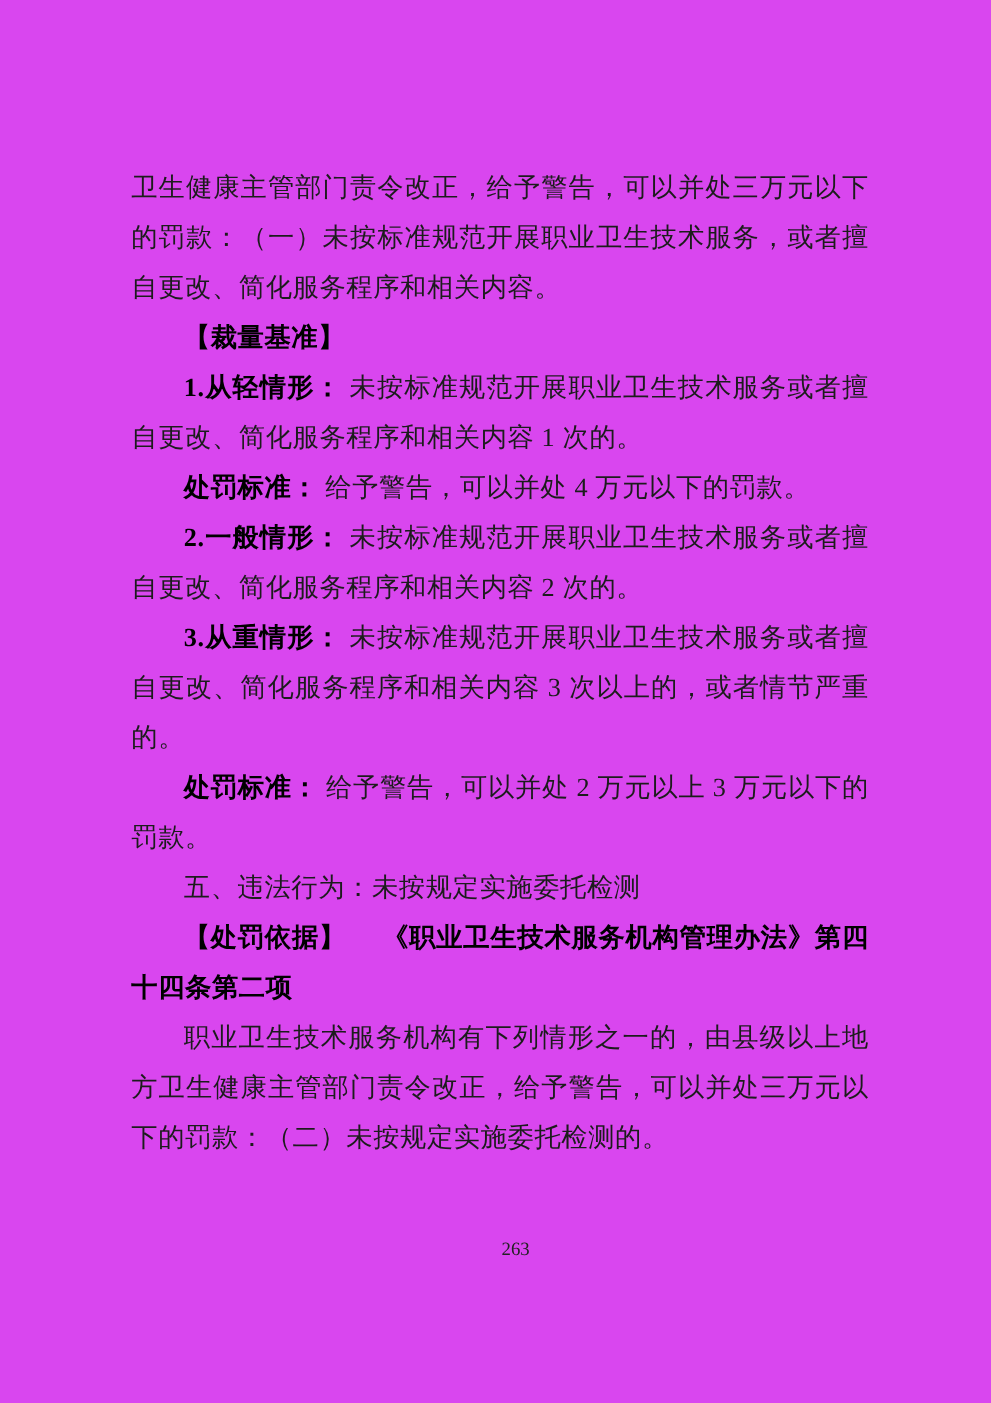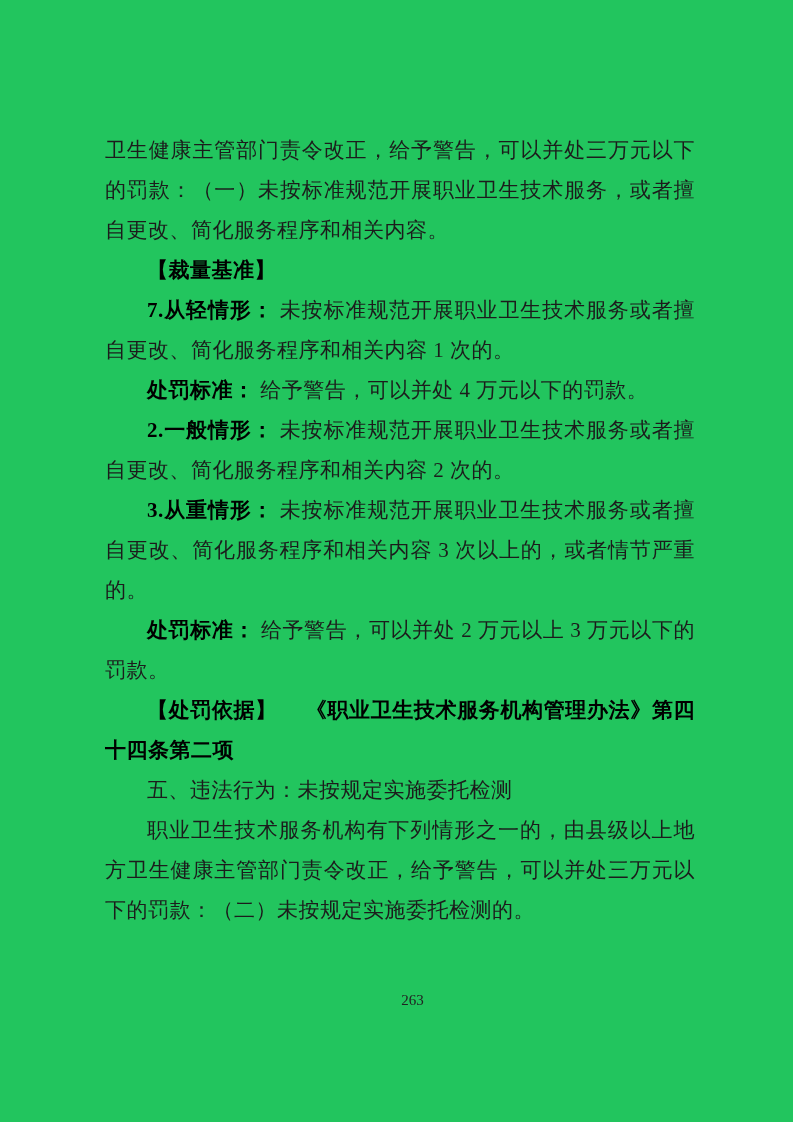--- a/index.html
+++ b/index.html
@@ -5,21 +5,21 @@
   * { margin: 0; padding: 0; box-sizing: border-box; }
   html, body {
     background: #ffffff;
     font-family: "Liberation Serif", "DejaVu Serif", serif;
   }
   .page {
     position: relative;
     width: 793px;
     height: 1122px;
     margin: 0 auto;
-    background: #22c55e;
+    background: #d946ef;
     overflow: hidden;
     color: #1a1a1a;
   }
   .content {
     position: absolute;
     top: 130px;
     left: 105px;
     width: 590px;
   }
   .para {
@@ -52,21 +52,21 @@
 
     <p class="para">
       <span>卫生健康主管部门责令改正，给予警告，可以并处三万元以下的罚款：（一）未按标准规范开展职业卫生技术服务，或者擅自更改、简化服务程序和相关内容。</span>
     </p>
 
     <p class="para indent heading">
       <span>【裁量基准】</span>
     </p>
 
     <p class="para indent">
-      <span class="bold-label">7.从轻情形：</span>
+      <span class="bold-label">1.从轻情形：</span>
       <span>未按标准规范开展职业卫生技术服务或者擅自更改、简化服务程序和相关内容 1 次的。</span>
     </p>
 
     <p class="para indent">
       <span class="bold-label">处罚标准：</span>
       <span>给予警告，可以并处 4 万元以下的罚款。</span>
     </p>
 
     <p class="para indent">
       <span class="bold-label">2.一般情形：</span>
@@ -77,27 +77,27 @@
     <p class="para indent">
       <span class="bold-label">3.从重情形：</span>
       <span>未按标准规范开展职业卫生技术服务或者擅自更改、简化服务程序和相关内容 3 次以上的，或者情节严重的。</span>
     </p>
 
     <p class="para indent">
       <span class="bold-label">处罚标准：</span>
       <span>给予警告，可以并处 2 万元以上 3 万元以下的罚款。</span>
     </p>
 
+    <p class="para indent">
+      <span>五、违法行为：未按规定实施委托检测</span>
+    </p>
+
     <p class="para indent heading">
       <span class="gap-after">【处罚依据】</span>
       <span>《职业卫生技术服务机构管理办法》第四十四条第二项</span>
-    </p>
-
-    <p class="para indent">
-      <span>五、违法行为：未按规定实施委托检测</span>
     </p>
 
     <p class="para indent">
       <span>职业卫生技术服务机构有下列情形之一的，由县级以上地方卫生健康主管部门责令改正，给予警告，可以并处三万元以下的罚款：（二）未按规定实施委托检测的。</span>
     </p>
 
   </div>
 
   <div class="footer">263</div>
 </div>

